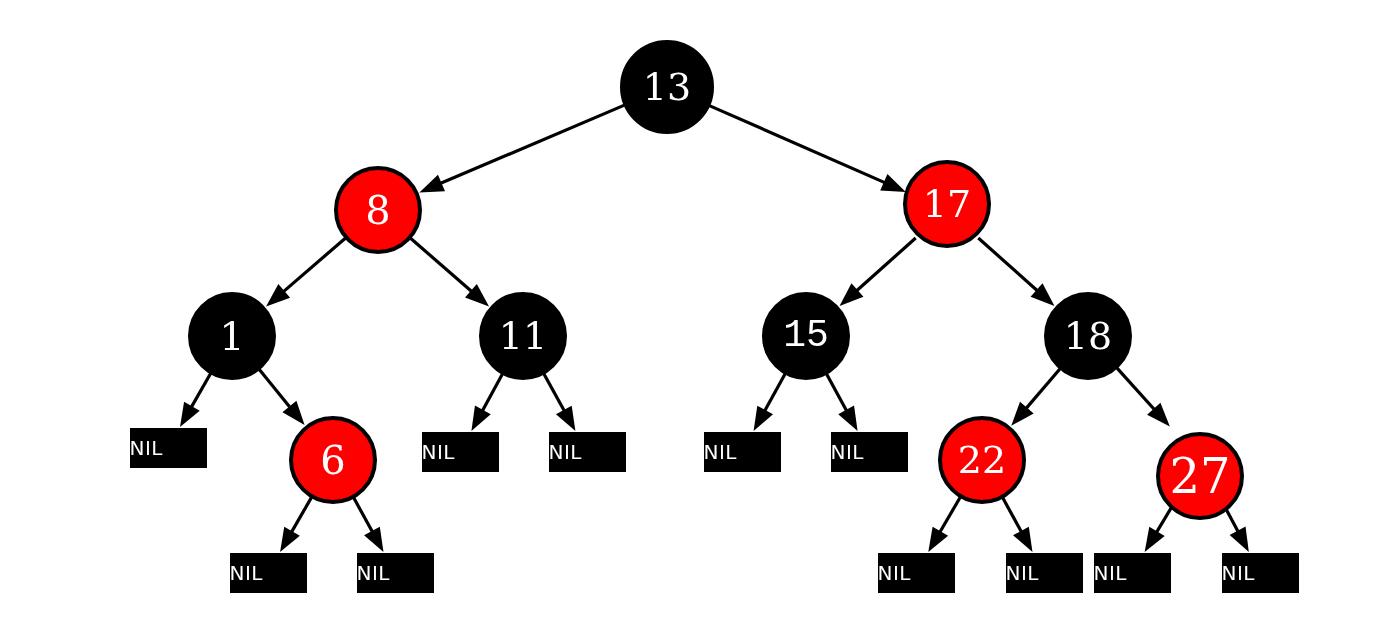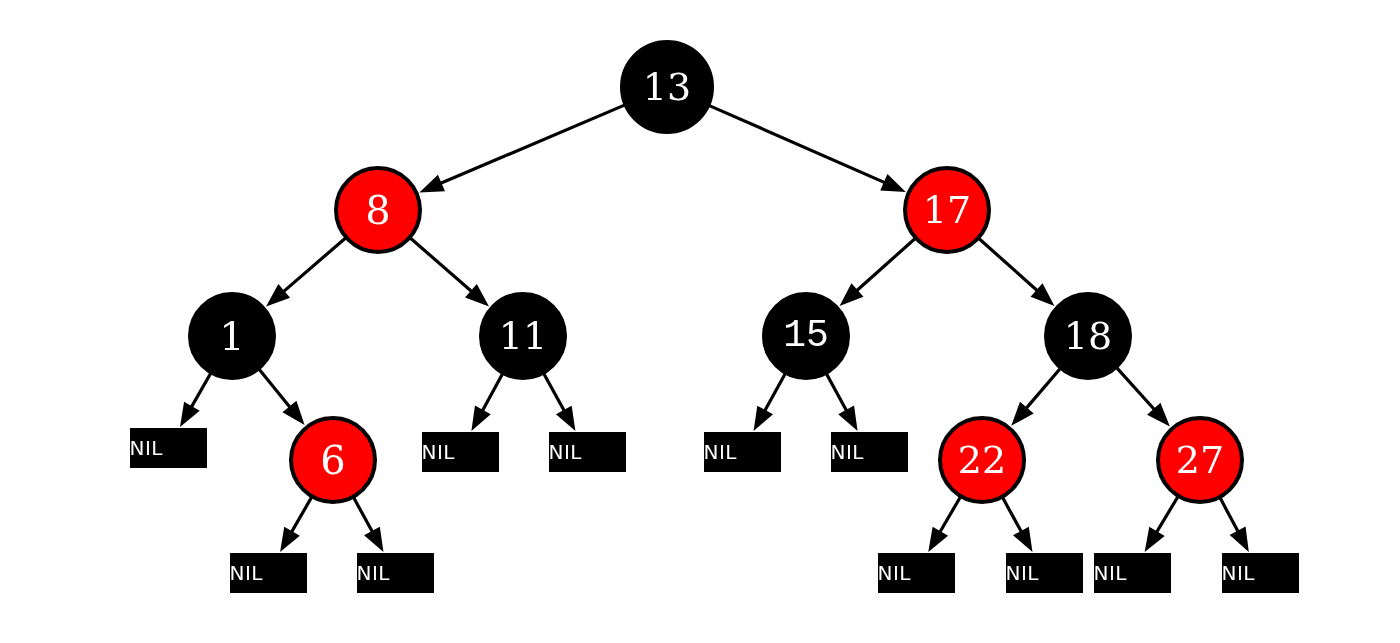--- a/index.html
+++ b/index.html
@@ -145,42 +145,42 @@
         <polygon points="1248.85,552.00 1229.65,535.02 1245.54,526.58" fill="#000000"></polygon>
       </g>
     </svg>
   <div id="nodes-layer">
       <div class="node black" style="left: 620px; top: 40px; width: 94px; height: 94px; font-size: 38px; justify-content: center;">
         <span>13</span>
       </div>
       <div class="node red" style="left: 334px; top: 166px; width: 88px; height: 88px; font-size: 40px;">
         <span>8</span>
       </div>
-      <div class="node red" style="left: 903px; top: 166px; width: 88px; height: 88px; font-size: 38px;">
+      <div class="node red" style="left: 903px; top: 160px; width: 88px; height: 88px; font-size: 38px;">
         <span>17</span>
       </div>
       <div class="node black" style="left: 188px; top: 292px; width: 88px; height: 88px; font-size: 40px;">
         <span>1</span>
       </div>
       <div class="node black" style="left: 479px; top: 292px; width: 88px; height: 88px; font-size: 38px;">
         <span>11</span>
       </div>
       <div class="node black" style="left: 762px; top: 292px; width: 88px; height: 88px; font-size: 38px; font-family: Liberation Mono, monospace;">
         <span>15</span>
       </div>
       <div class="node black" style="left: 1044px; top: 292px; width: 88px; height: 88px; font-size: 38px;">
         <span>18</span>
       </div>
       <div class="node red" style="left: 289px; top: 416px; width: 88px; height: 88px; font-size: 40px;">
         <span>6</span>
       </div>
       <div class="node red" style="left: 938px; top: 416px; width: 88px; height: 88px; font-size: 38px;">
         <span>22</span>
       </div>
-      <div class="node red" style="left: 1156px; top: 416px; width: 88px; height: 88px; font-size: 38px;">
+      <div class="node red" style="left: 1156px; top: 432px; width: 88px; height: 88px; font-size: 48px;">
         <span>27</span>
       </div>
       <div class="nil" style="left: 129.5px; top: 428px; width: 77px; height: 40px;">
         <span>NIL</span>
       </div>
       <div class="nil" style="left: 421.5px; top: 432px; width: 77px; height: 40px;">
         <span>NIL</span>
       </div>
       <div class="nil" style="left: 548.5px; top: 432px; width: 77px; height: 40px;">
         <span>NIL</span>

